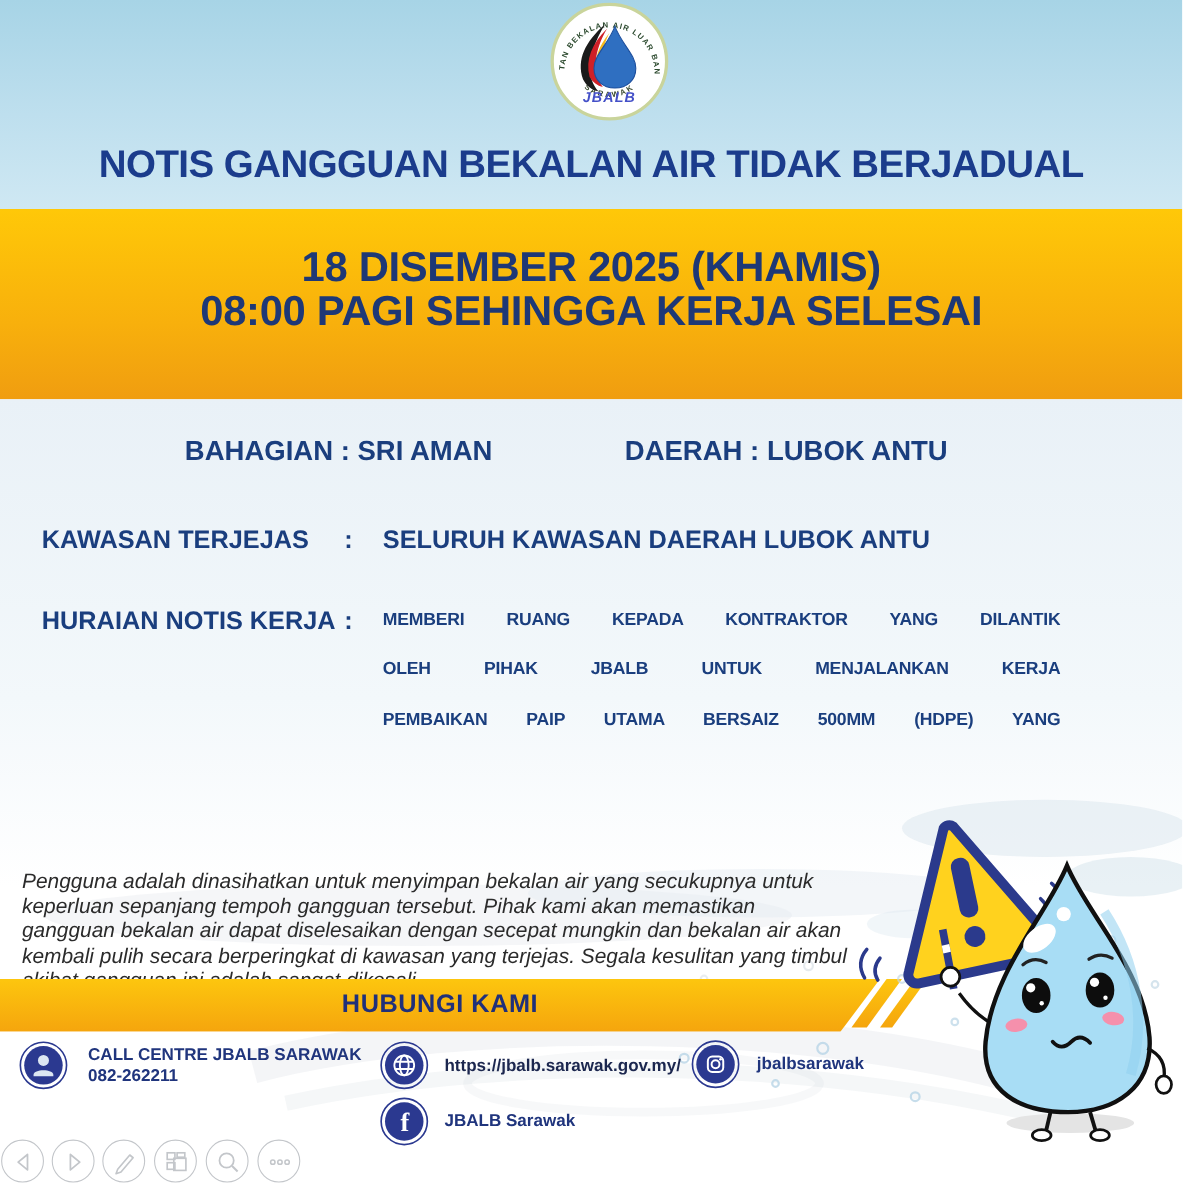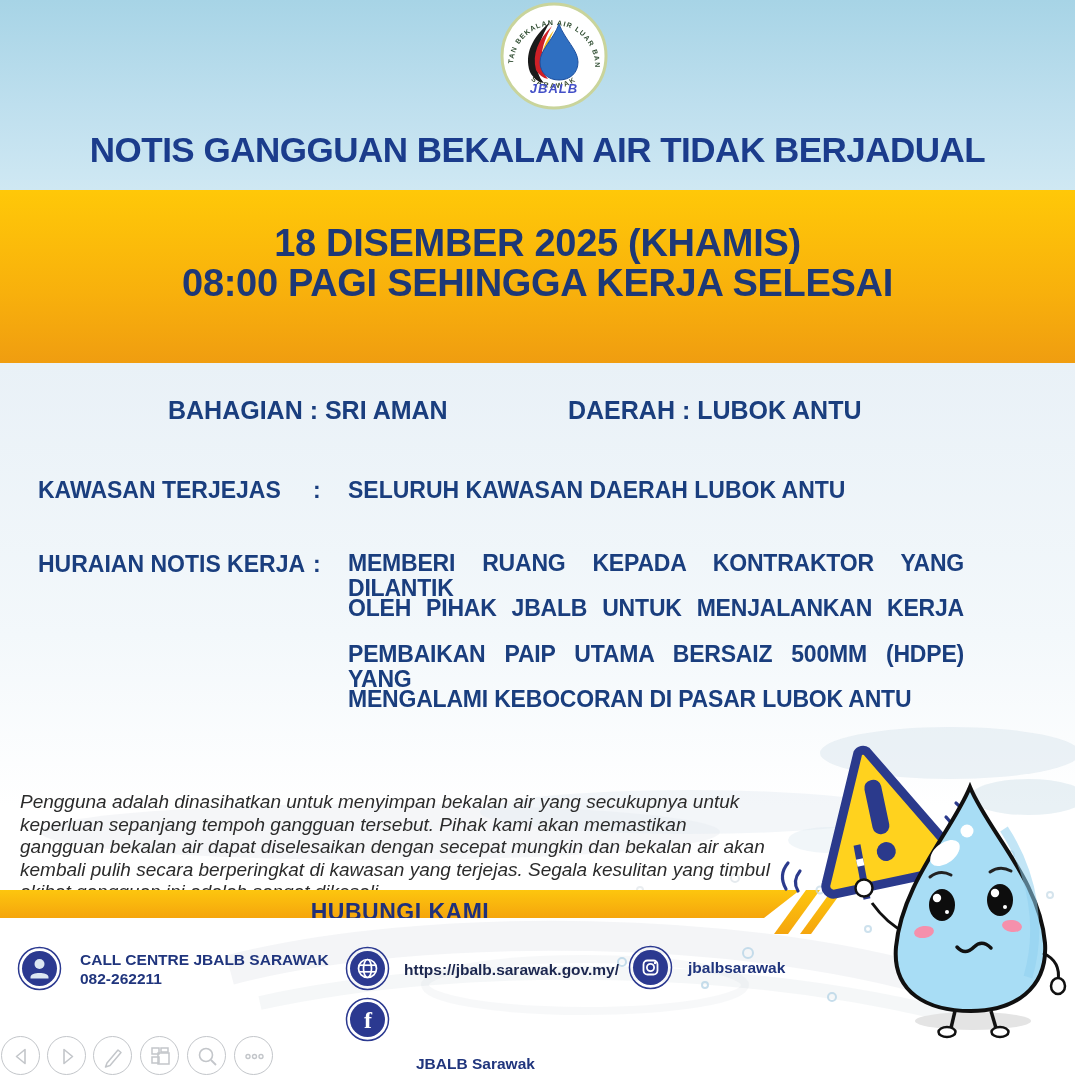--- a/index.html
+++ b/index.html
@@ -23,30 +23,30 @@
   #row-region{position:absolute;top:396px;left:0;width:1075px;height:32px;font-size:25px;}
   #bahagian{position:absolute;left:168px;top:0;}
   #daerah{position:absolute;left:568px;top:0;}
   .label-col{position:absolute;left:38px;font-size:23px;}
   .colon-col{position:absolute;left:313px;font-size:23px;}
   .value-col{position:absolute;left:348px;font-size:23px;}
   #kawasan-row{position:absolute;top:477px;left:0;width:919px;height:30px;}
   #huraian-row{position:absolute;top:551px;left:0;width:1066px;height:200px;}
   #huraian-lines{position:absolute;left:348px;top:0;width:616px;}
   .h-line{width:616px;height:45.4px;overflow:hidden;line-height:25px;
-    font-size:23px;font-weight:bold;color:#1a3e7e;text-align:justify;letter-spacing:-0.2px;}
+    font-size:16px;font-weight:bold;color:#1a3e7e;text-align:justify;letter-spacing:-0.2px;}
   .h-line::after{content:"";display:inline-block;width:100%;height:0;}
   .h-line-last{text-align:left;}
   .h-line-last::after{content:none;}
   #advisory{position:absolute;left:20px;top:791px;width:750px;
     font-size:19px;font-style:italic;color:#2b2b2b;line-height:22.6px;z-index:2;}
   
   .texture{position:absolute;left:0;z-index:1;pointer-events:none;}
   
-  #hubungi-bar{position:absolute;left:0;top:890px;width:800px;height:28px;z-index:2;
+  #hubungi-bar{position:absolute;left:0;top:890px;width:800px;height:48px;z-index:2;
     background:linear-gradient(180deg,#fdc60e,#f5a50d);
     clip-path:polygon(0 0,100% 0,calc(100% - 36px) 100%,0 100%);
     text-align:center;line-height:44px;font-size:23px;font-weight:bold;color:#20307a;letter-spacing:0.5px;}
   .bar-stripe{position:absolute;top:890px;height:44px;z-index:2;
     background:linear-gradient(180deg,#fdc60e,#f5a50d);transform:skewX(-36deg);transform-origin:top left;}
   #stripe-1{left:806px;width:14px;}
   #stripe-2{left:832px;width:11px;}
   .contact-icon{position:absolute;width:45px;height:45px;z-index:3;}
   .contact-text{position:absolute;z-index:3;font-weight:bold;color:#20357d;font-size:15.5px;line-height:19px;}
   #toolbar{position:absolute;left:0;top:1034px;width:300px;height:44px;z-index:10;}
@@ -109,21 +109,20 @@
     <span class="value-col navy">SELURUH KAWASAN DAERAH LUBOK ANTU</span>
   </div>
 
   <div id="huraian-row">
     <span class="label-col navy">HURAIAN NOTIS KERJA</span>
     <span class="colon-col navy">:</span>
     <div id="huraian-lines">
       <div class="h-line">MEMBERI RUANG KEPADA KONTRAKTOR YANG DILANTIK</div>
       <div class="h-line">OLEH PIHAK JBALB UNTUK MENJALANKAN KERJA</div>
       <div class="h-line">PEMBAIKAN PAIP UTAMA BERSAIZ 500MM (HDPE) YANG</div>
-      <div class="h-line h-line-last">MENGALAMI KEBOCORAN DI PASAR LUBOK ANTU</div>
     </div>
   </div>
 
   <div id="advisory">Pengguna adalah dinasihatkan untuk menyimpan bekalan air yang secukupnya untuk keperluan sepanjang tempoh gangguan tersebut. Pihak kami akan memastikan gangguan bekalan air dapat diselesaikan dengan secepat mungkin dan bekalan air akan kembali pulih secara berperingkat di kawasan yang terjejas. Segala kesulitan yang timbul akibat gangguan ini adalah sangat dikesali.</div>
 
   <svg class="texture" style="top:915px;" width="1075" height="165">
     <path d="M230,55 C420,5 760,8 960,75" stroke="#c6cdd5" stroke-width="30" fill="none" opacity="0.20"></path>
     <path d="M260,88 C470,42 760,48 980,108" stroke="#cfd5dc" stroke-width="14" fill="none" opacity="0.20"></path>
     <ellipse cx="585" cy="70" rx="160" ry="26" stroke="#c9cfd7" stroke-width="8" fill="none" opacity="0.15"></ellipse>
     <circle cx="622" cy="47" r="4" fill="none" stroke="#b8d4e6" stroke-width="2" opacity="0.8"></circle>
@@ -171,21 +170,21 @@
     </g>
     <circle cx="27" cy="18" r="1.2" fill="#ffffff"></circle>
   </svg>
   <div class="contact-text" style="left:688px;top:958px;">jbalbsarawak</div>
 
   <svg class="contact-icon" style="left:345px;top:997px;" viewBox="0 0 45 45">
     <circle cx="22.5" cy="22.5" r="21" fill="none" stroke="#2b3990" stroke-width="1.5"></circle>
     <circle cx="22.5" cy="22.5" r="17.5" fill="#2b3990"></circle>
     <text x="23" y="31" text-anchor="middle" font-size="24" font-weight="bold" font-family="Liberation Serif, DejaVu Serif, serif" fill="#ffffff">f</text>
   </svg>
-  <div class="contact-text" style="left:416px;top:1010px;margin-top:44px;">JBALB Sarawak</div>
+  <div class="contact-text" style="left:404px;top:1010px;">JBALB Sarawak</div>
 
   <svg id="mascot" viewBox="0 0 315 335">
 
     <ellipse cx="190" cy="28" rx="130" ry="26" fill="#d9e5ee" opacity="0.5"></ellipse>
     <ellipse cx="268" cy="72" rx="58" ry="18" fill="#cfdfe9" opacity="0.45"></ellipse>
     <ellipse cx="70" cy="115" rx="42" ry="13" fill="#dde8f0" opacity="0.4"></ellipse>
     <circle cx="250" cy="130" r="4" fill="none" stroke="#c3d8e6" stroke-width="2" opacity="0.7"></circle>
     <circle cx="290" cy="170" r="3" fill="none" stroke="#c3d8e6" stroke-width="2" opacity="0.7"></circle>
     <circle cx="60" cy="165" r="3.5" fill="none" stroke="#c3d8e6" stroke-width="2" opacity="0.7"></circle>
 

